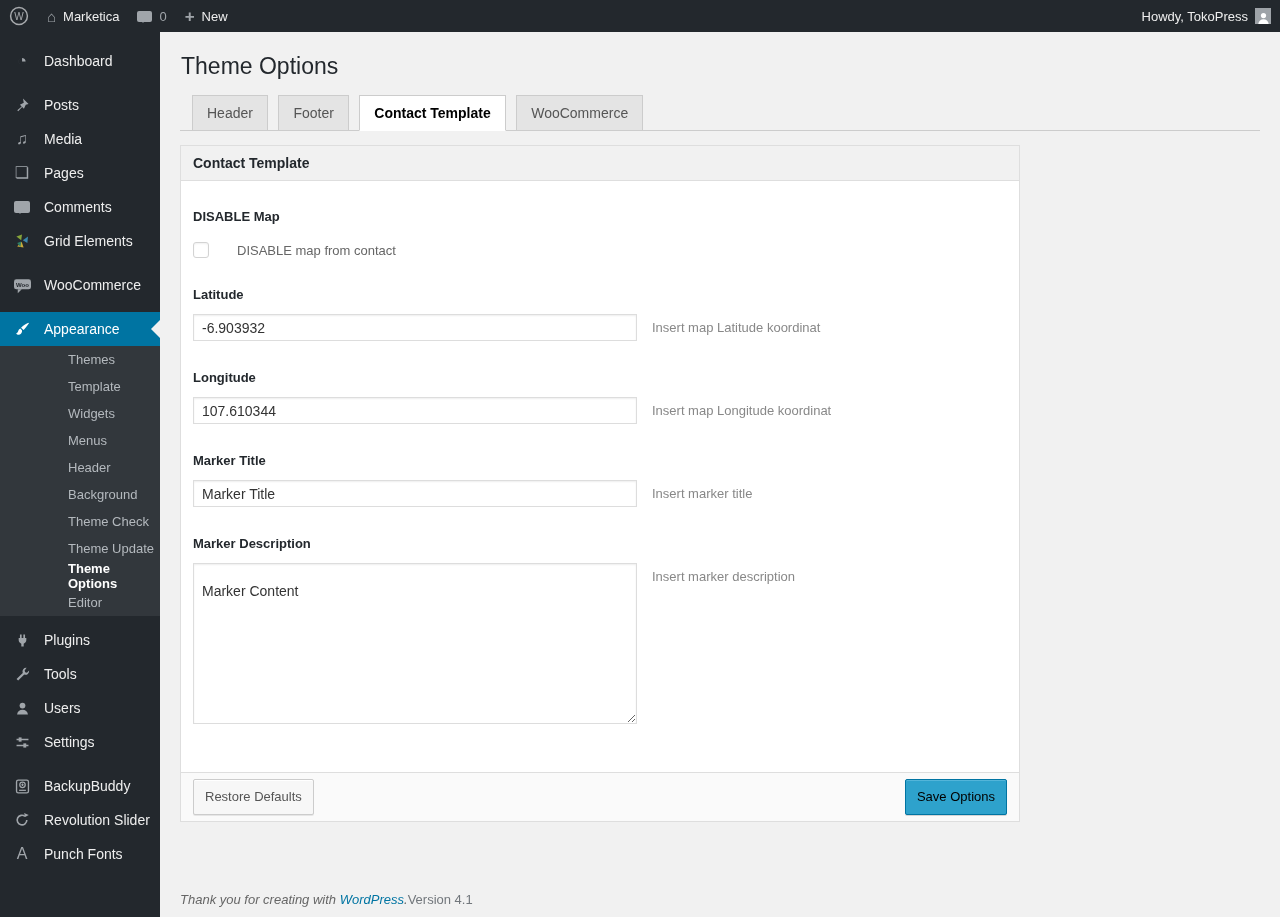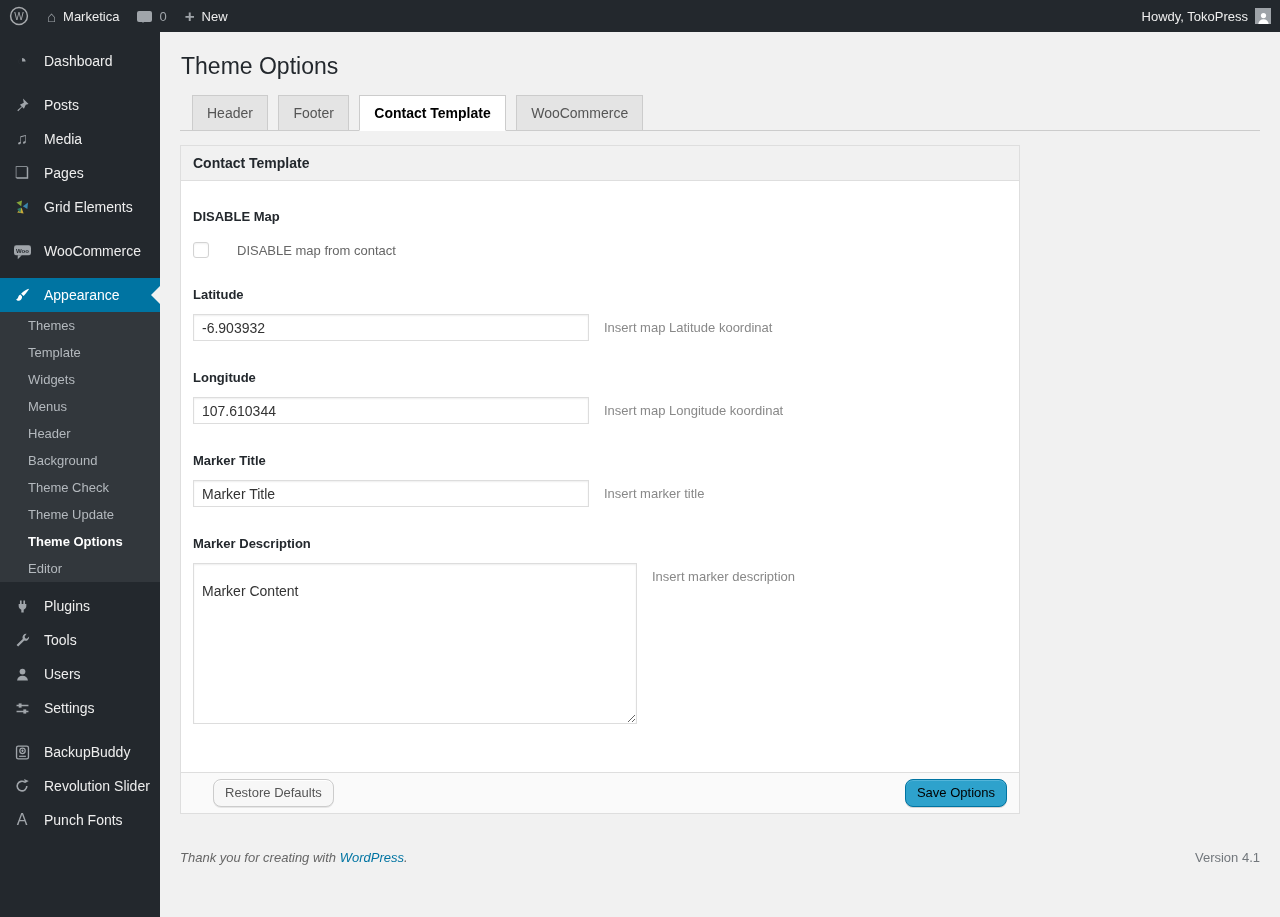--- a/index.html
+++ b/index.html
@@ -37,21 +37,21 @@
   .menu-item .ml { margin-left:10px; color:#eee; white-space:nowrap; }
   .sep { height:10px; }
   .menu-item.active { background:#0074a2; position:relative; }
   .menu-item.active .ml { color:#fff; }
   .menu-item.active::after {
     content:""; position:absolute; right:0; top:50%; margin-top:-9px;
     border-top:9px solid transparent; border-bottom:9px solid transparent;
     border-right:9px solid #f1f1f1;
   }
   .submenu { background:#32373c; padding:7px 0 9px; }
-  .submenu li { height:27px; display:flex; align-items:center; padding-left:28px; font-size:13px; color:#b4b9be; cursor:pointer; }
+  .submenu li { height:27px; display:flex; align-items:center; padding-left:68px; font-size:13px; color:#b4b9be; cursor:pointer; }
   .submenu li.current { color:#fff; font-weight:700; }
   .bubble.mi-bubble { width:16px; height:12px; }
   .letter-icon { font-size:15px; color:#a0a5aa; }
 
   
   .content { position:absolute; left:160px; top:32px; right:0; bottom:0; background:#f1f1f1; padding:0 20px; overflow:hidden; }
   h1.page-title { font-size:23px; font-weight:400; color:#23282d; margin:21px 0 0 1px; }
 
   .nav-tabs { margin-top:15px; border-bottom:1px solid #ccc; padding-left:12px; }
   .nav-tab {
@@ -70,42 +70,42 @@
   .checkbox-row { display:flex; align-items:center; gap:28px; margin-top:18px; cursor:pointer; width:max-content; }
   input[type=checkbox] {
     -webkit-appearance:none; appearance:none; width:16px; height:16px; margin:0;
     border:1px solid #d3d3d3; border-radius:3px; background:#fff;
     box-shadow:inset 0 1px 2px rgba(0,0,0,.06);
   }
   .cb-label { font-size:13px; color:#666; }
 
   .control { margin-top:12px; display:flex; align-items:flex-start; gap:15px; }
   .text-input {
-    width:396px; height:27px; border:1px solid #ddd; background:#fff;
+    width:444px; height:27px; border:1px solid #ddd; background:#fff;
     padding:3px 8px; font-size:14px; color:#333; border-radius:0;
     box-shadow:inset 0 1px 2px rgba(0,0,0,.07); font-family:inherit;
   }
   textarea.area-input {
     width:444px; height:161px; border:1px solid #ddd; background:#fff;
     padding:19px 8px; font-size:14px; color:#333; border-radius:0;
     box-shadow:inset 0 1px 2px rgba(0,0,0,.07); font-family:inherit; resize:vertical;
   }
   .help { font-size:13px; color:#888; margin-top:6px; }
 
   .panel-footer {
     background:#fafafa; border-top:1px solid #dedede; padding:6px 12px;
     display:flex; justify-content:space-between; align-items:center;
   }
-  .btn { height:28px; padding:0 11px; font-size:13px; border-radius:8px; cursor:pointer; font-family:inherit; line-height:26px;margin-left:20px; }
+  .btn { height:36px; padding:0 11px; font-size:13px; border-radius:2px; cursor:pointer; font-family:inherit; line-height:26px; }
   .btn-secondary { background:#f7f7f7; border:1px solid #ccc; color:#555;
     box-shadow:inset 0 1px 0 #fff, 0 1px 0 rgba(0,0,0,.08); }
   .btn-primary { background:#2ea2cc; border:1px solid #0074a2; color:#000000;
     box-shadow:inset 0 1px 0 rgba(120,200,230,.5), 0 1px 0 rgba(0,0,0,.15); }
 
-  .page-footer { display:flex; justify-content:space-between; align-items:center; margin-top:36px; font-size:13px; }
+  .page-footer { display:flex; justify-content:flex-start; align-items:center; margin-top:70px; font-size:13px; }
   .thanks { font-style:italic; color:#666; }
   .thanks a { color:#0074a2; text-decoration:none; font-style:italic; cursor:pointer; }
   .version { color:#72777c; }
 
   svg text { font-family:"Liberation Sans","DejaVu Sans",sans-serif; }
 </style>
 </head>
 <body>
 
 <div class="admin-bar">
@@ -157,20 +157,26 @@
       </span>
       <span class="ml">Posts</span>
     </li>
     <li class="menu-item">
       <span class="mi">♫</span>
       <span class="ml">Media</span>
     </li>
     <li class="menu-item">
       <span class="mi">❏</span>
       <span class="ml">Pages</span>
+    </li>
+    <li class="menu-item">
+      <span class="mi">
+          <span class="bubble mi-bubble"></span>
+        </span>
+      <span class="ml">Comments</span>
     </li>
     <li class="menu-item">
       <span class="mi">
         <svg width="16" height="16" viewBox="0 0 20 20">
           <path fill="#86a53a" d="M9 9L3 4.5 10 2z"></path>
           <path fill="#3a87ad" d="M11 9l6.5-4.5-.8 8z"></path>
           <path fill="#c9aa38" d="M9.5 11l-5.5 6 8 1z"></path>
           <path fill="#2d7d66" d="M4 12.5l5-2-1 7z"></path>
         </svg>
       </span>

